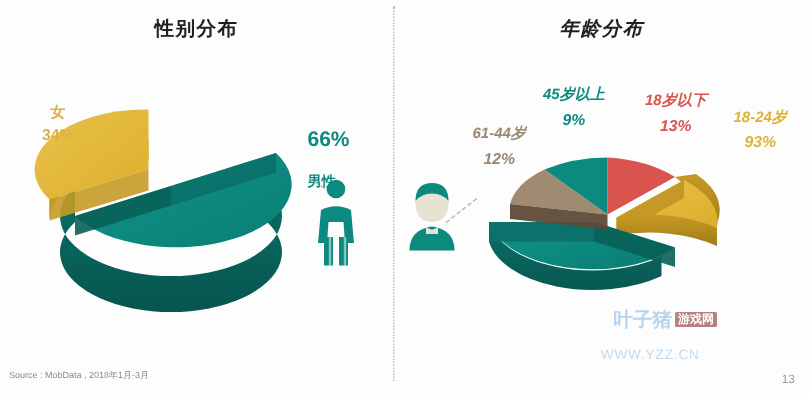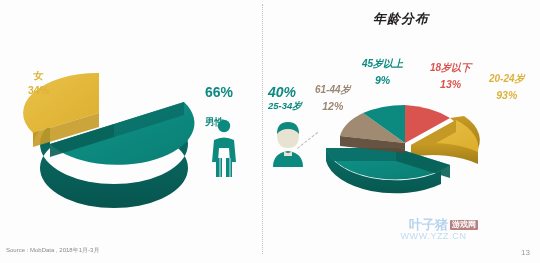--- a/index.html
+++ b/index.html
@@ -60,34 +60,35 @@
   .wm-cn{
     font-size:13px;font-weight:bold;color:#7fb3e0;
     letter-spacing:0px;line-height:1;margin-left:20px;
   }
   .wm-box{
     background:#7f1d1d;color:#ffffff;font-size:8px;font-weight:bold;
     padding:1px 2px;border-radius:1px;line-height:1;
   }
   .wm-url{
     font-size:9px;color:#8fc0e6;letter-spacing:.6px;
-    margin-top:1px;line-height:1;
+    margin-top:13px;line-height:1;
   }
   .pagenum{
     position:absolute;right:10px;bottom:6px;
     font-size:8px;color:#9a9a9a;
   }
 </style>
 </head>
 <body>
 
 <div class="slide">
 
   <div class="panel panel-left">
 
+    <div class="chart-title">性别分布</div>
 
     <div class="pie3d" style="left:6px;top:68px;width:212px;height:130px;">
       <svg width="212" height="130" viewBox="0 0 212 130">
         <defs>
           <linearGradient id="gGoldSide" x1="0" y1="0" x2="0" y2="1">
             <stop offset="0%" stop-color="#c79a23"></stop>
             <stop offset="100%" stop-color="#a8821a"></stop>
           </linearGradient>
           <linearGradient id="gTealSide" x1="0" y1="0" x2="0" y2="1">
             <stop offset="0%" stop-color="#0a6f67"></stop>
@@ -202,33 +203,29 @@
       <span class="nm">45岁以上</span>
       <span class="pct" style="margin-top:4px;">9%</span>
     </div>
 
     <div class="lbl" style="left:168px;top:62px;color:#d9534f;text-align:center;">
       <span class="nm">18岁以下</span>
       <span class="pct" style="margin-top:4px;">13%</span>
     </div>
 
     <div class="lbl" style="left:227px;top:73px;color:#dcb23b;text-align:center;">
-      <span class="nm">20-24岁</span>
+      <span class="nm">18-24岁</span>
       <span class="pct" style="margin-top:4px;">93%</span>
     </div>
 
     <div class="lbl" style="left:53px;top:84px;color:#9b8872;text-align:center;">
       <span class="nm">61-44岁</span>
       <span class="pct" style="margin-top:4px;">12%</span>
     </div>
 
-    <div class="lbl" style="left:6px;top:84px;color:#0d8a80;text-align:left;">
-      <span class="big">40%</span>
-      <span class="sm" style="margin-top:1px;">25-34岁</span>
-    </div>
 
     <div class="leader" style="left:35px;top:148px;width:26px;transform:rotate(-38deg);"></div>
 
     <div class="icon-person" style="left:8px;top:120px;width:36px;height:48px;">
       <svg width="36" height="48" viewBox="0 0 36 48">
         <path d="M 18 3 q 11 0 11 12 q 0 13 -11 13 q -11 0 -11 -13 q 0 -12 11 -12 Z" fill="#e8e2d2"></path>
         <path d="M 7 14 q 0 -12 11 -12 q 11 0 11 12 q -4 -5 -11 -5 q -7 0 -11 5 Z" fill="#0d8a80"></path>
         <path d="M 3 47 q 0 -14 15 -16 q 15 2 15 16 Z" fill="#0d8a80"></path>
         <path d="M 14 31 q 4 4 8 0 l 0 5 -8 0 Z" fill="#e8e2d2"></path>
       </svg>

